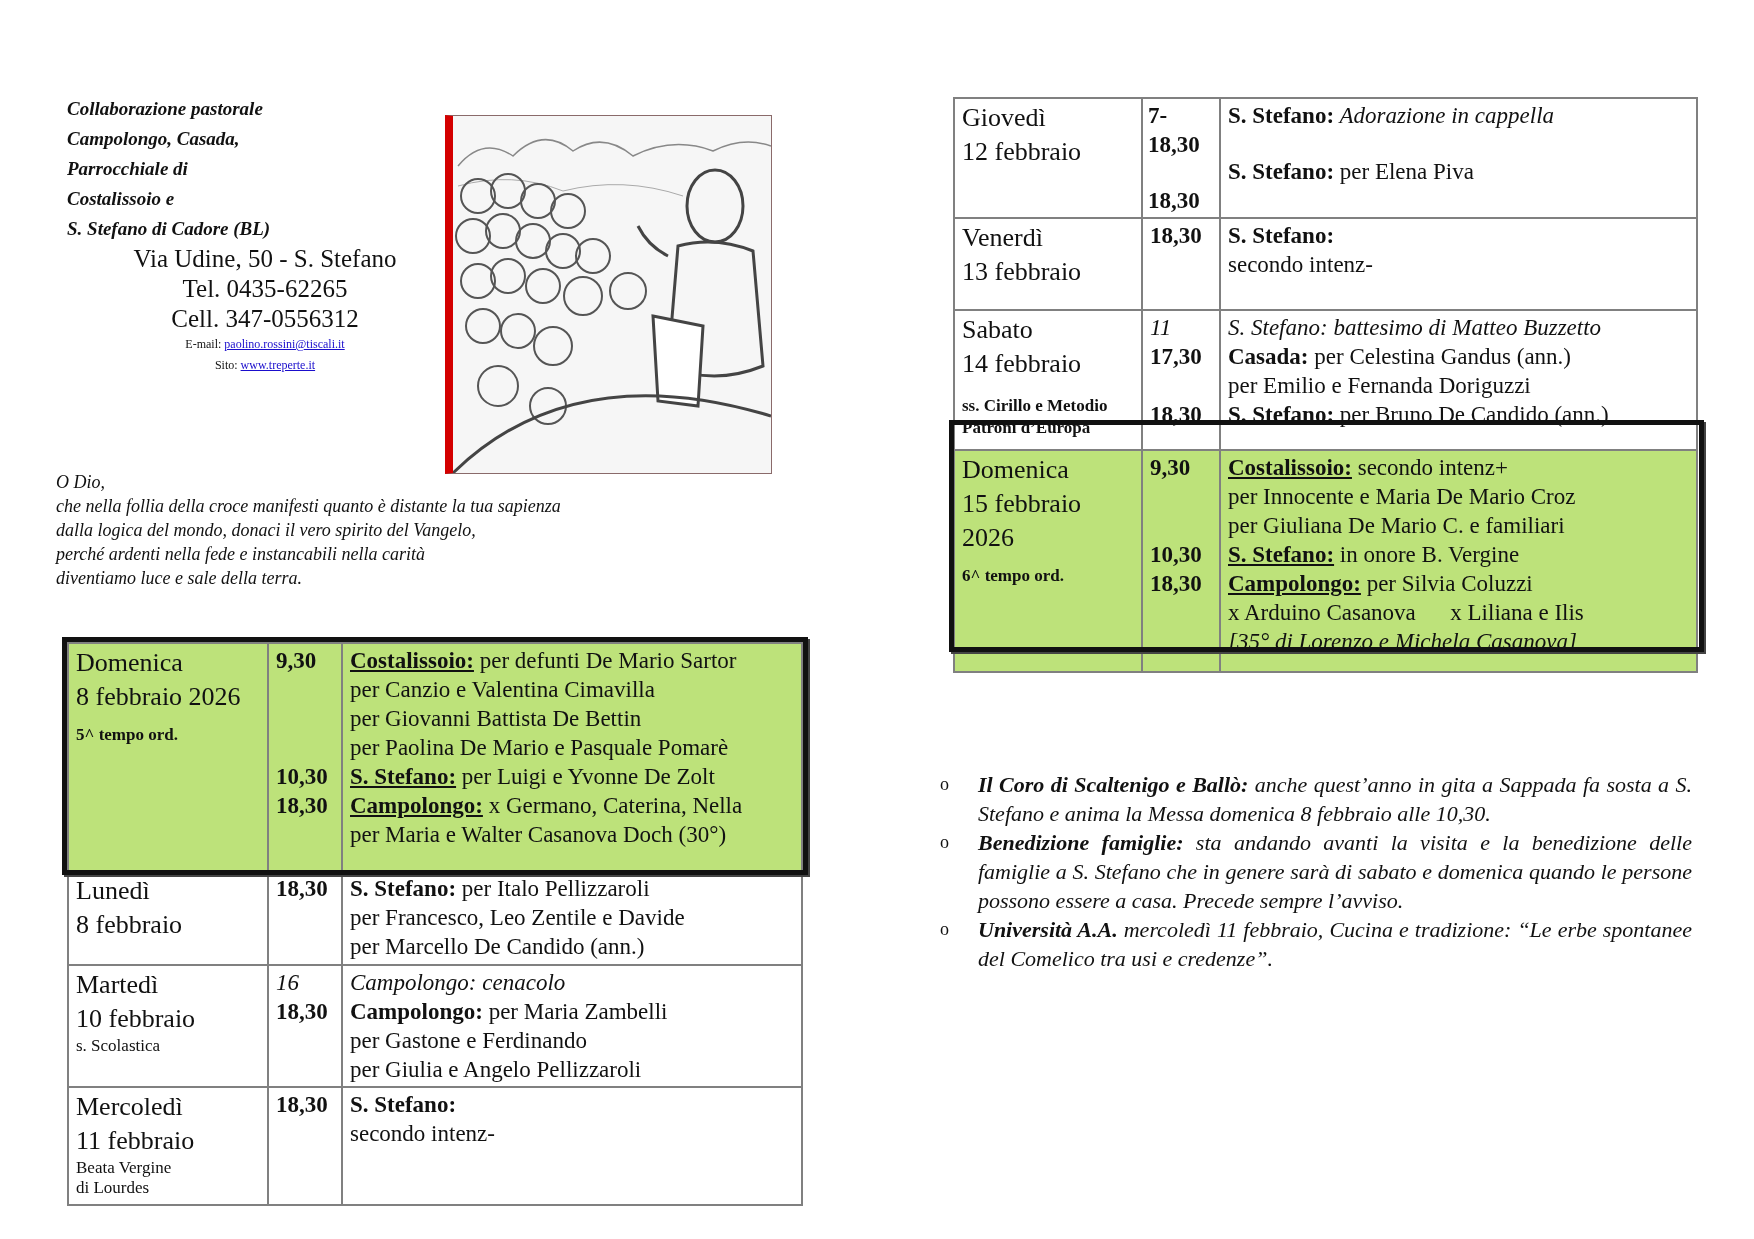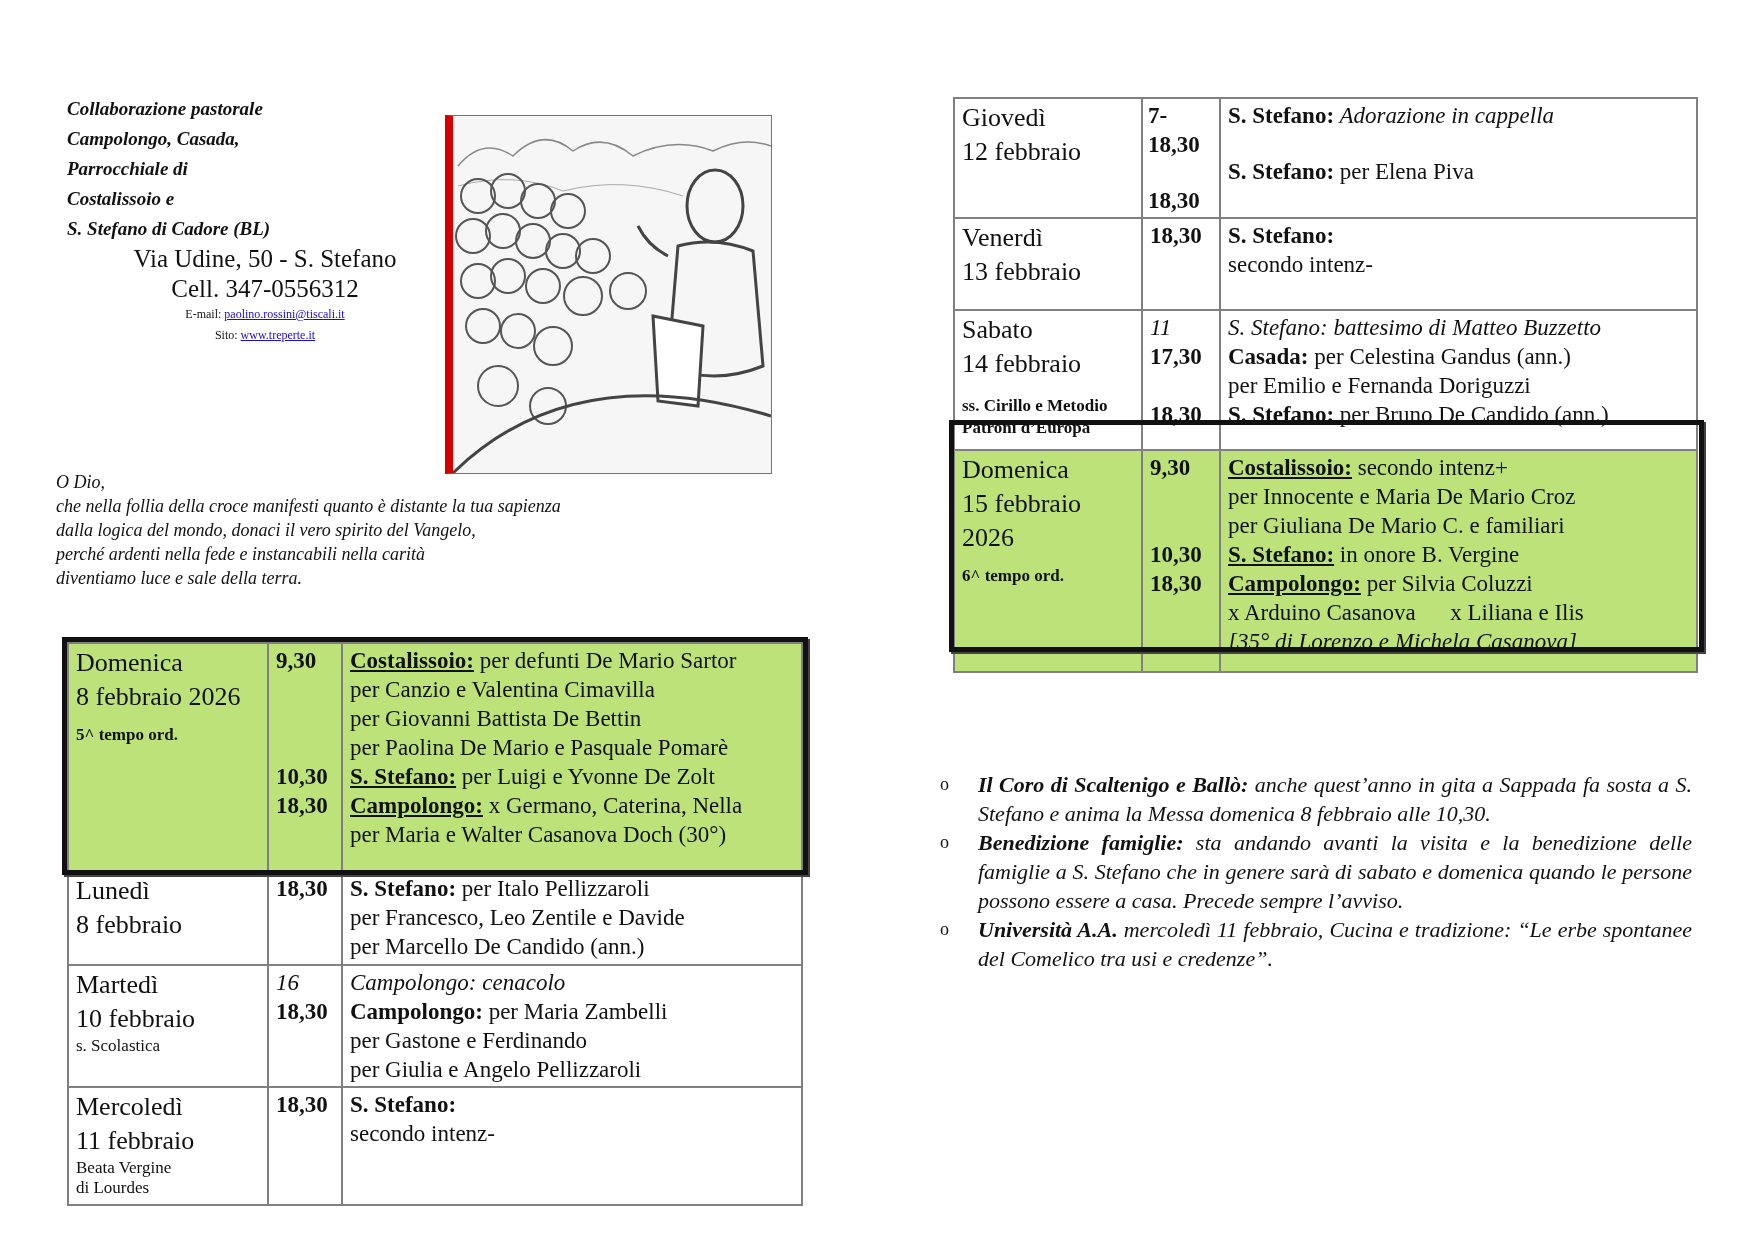--- a/index.html
+++ b/index.html
@@ -43,20 +43,21 @@
 </head>
 <body>
 
 <div class="abs hdr">
   <div class="b">Collaborazione pastorale</div>
   <div class="b">Campolongo, Casada,</div>
   <div class="b">Parrocchiale di</div>
   <div class="b">Costalissoio e</div>
   <div class="b">S. Stefano di Cadore (BL)</div>
   <div class="addr" style="padding-left:38px">Via Udine, 50 - S. Stefano</div>
+  <div class="addr" style="padding-left:38px">Tel. 0435-62265</div>
   <div class="addr" style="padding-left:38px">Cell. 347-0556312</div>
   <div class="small" style="padding-left:38px">
     <span>E-mail: </span><span class="lnk">paolino.rossini@tiscali.it</span>
   </div>
   <div class="small" style="padding-left:38px">
     <span>Sito: </span><span class="lnk">www.treperte.it</span>
   </div>
 </div>
 
 <div class="abs pic">

